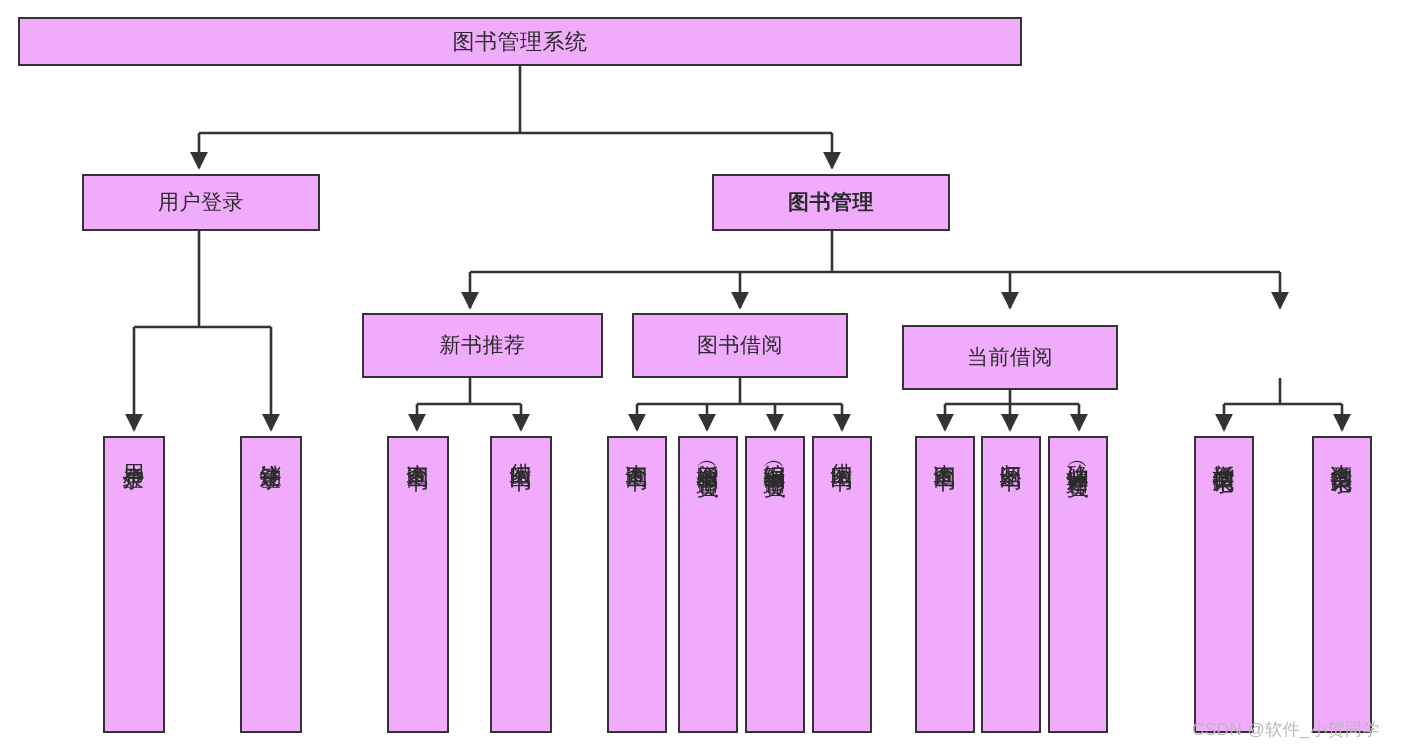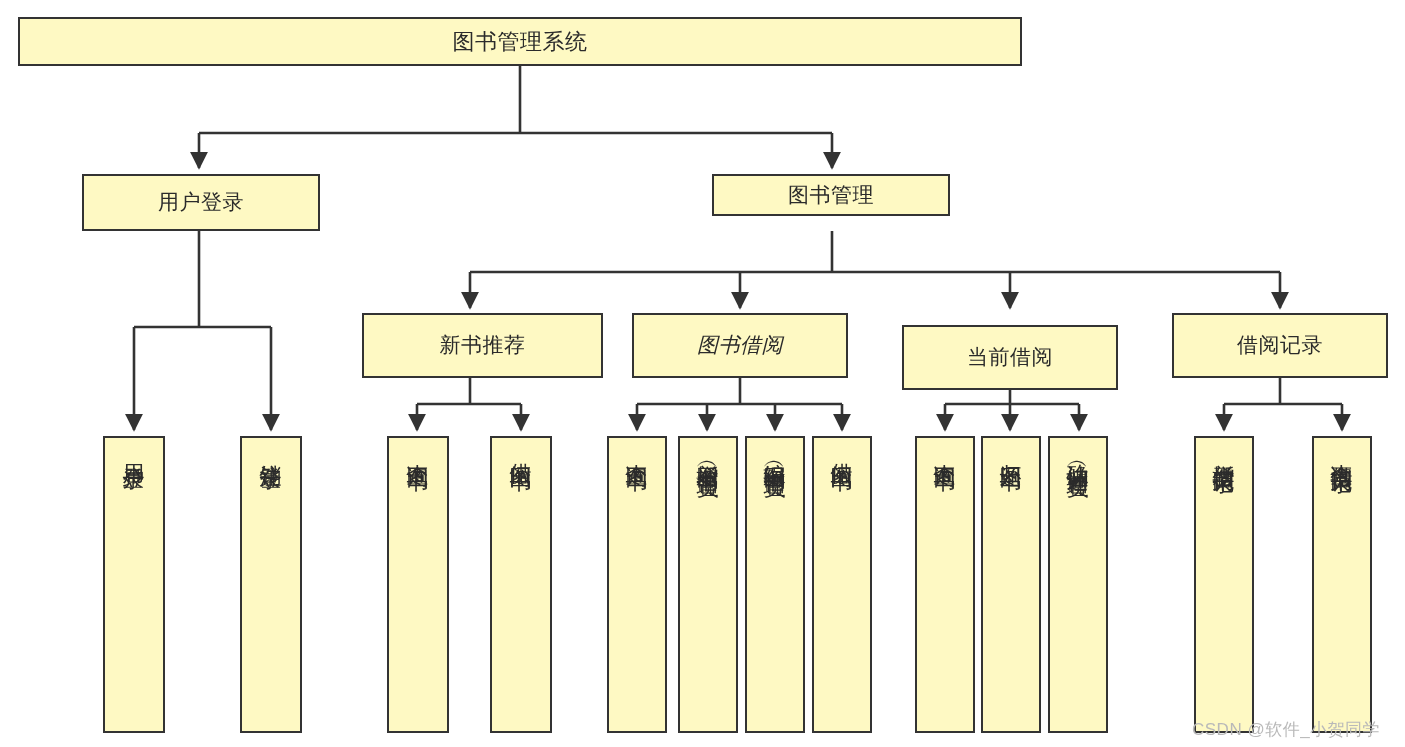--- a/index.html
+++ b/index.html
@@ -22,21 +22,21 @@
     position: absolute;
     left: 0;
     top: 0;
     width: 1405px;
     height: 747px;
     pointer-events: none;
   }
   .node {
     position: absolute;
     box-sizing: border-box;
-    background: #fef9c3;
+    background: #f0abfc;
     border: 2px solid #333333;
     display: flex;
     align-items: center;
     justify-content: center;
     color: #2b2b2b;
   }
   .node .label {
     display: block;
     text-align: center;
     line-height: 1.18;
@@ -129,36 +129,33 @@
     </g>
   </svg>
 
   <div class="node h root" style="left:18px; top:17px; width:1004px; height:49px;">
     <span class="label">图书管理系统</span>
   </div>
 
   <div class="node h" style="left:82px; top:174px; width:238px; height:57px;">
     <span class="label">用户登录</span>
   </div>
-  <div class="node h" style="left:712px; top:174px; width:238px; height:42px;">
+  <div class="node h" style="left:712px; top:174px; width:238px; height:57px;font-weight:bold;">
     <span class="label">图书管理</span>
   </div>
 
   <div class="node h" style="left:362px; top:313px; width:241px; height:65px;">
     <span class="label">新书推荐</span>
   </div>
-  <div class="node h" style="left:632px; top:313px; width:216px; height:65px;font-style:italic;">
+  <div class="node h" style="left:632px; top:313px; width:216px; height:65px;">
     <span class="label">图书借阅</span>
   </div>
   <div class="node h" style="left:902px; top:313px; width:216px; height:65px;margin-top:12px;">
     <span class="label">当前借阅</span>
   </div>
-  <div class="node h" style="left:1172px; top:313px; width:216px; height:65px;">
-    <span class="label">借阅记录</span>
-  </div>
 
   <div class="node v" style="left:103px; top:436px; width:62px; height:297px;">
     <span class="label">用户登录</span>
   </div>
   <div class="node v" style="left:240px; top:436px; width:62px; height:297px;">
     <span class="label">注销登录</span>
   </div>
 
   <div class="node v" style="left:387px; top:436px; width:62px; height:297px;">
     <span class="label">查询图书</span>

